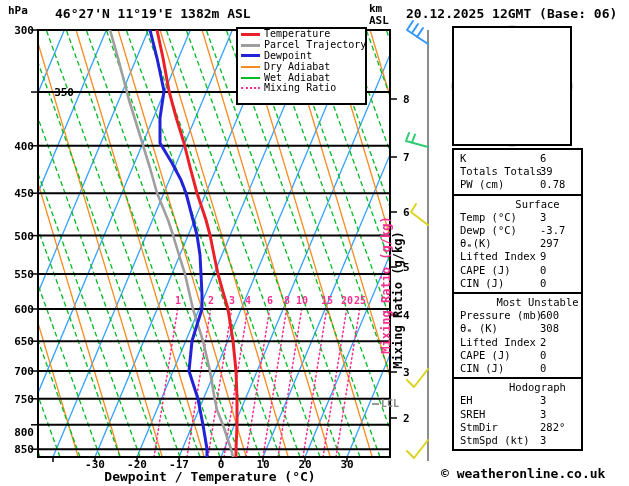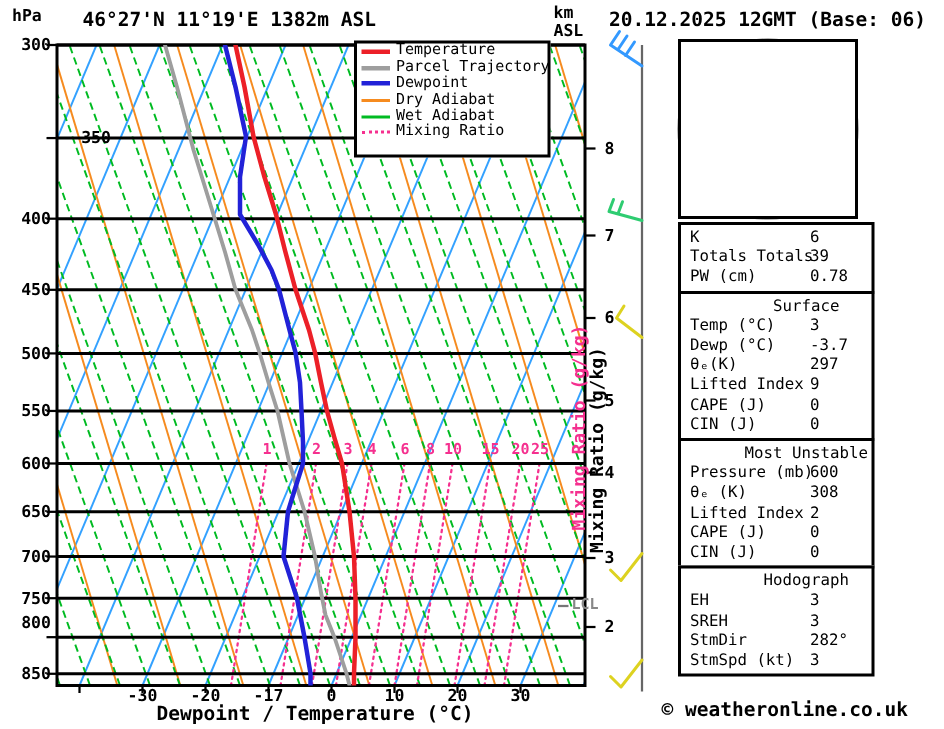--- a/index.html
+++ b/index.html
@@ -252,21 +252,21 @@
       <div class="abs lbl rgt" style="left: 34px; top: 30px;">300</div>
       <div class="abs lbl rgt" style="left: 34px; top: 92.0456px; margin-left: 40px;">350</div>
       <div class="abs lbl rgt" style="left: 34px; top: 145.792px;">400</div>
       <div class="abs lbl rgt" style="left: 34px; top: 193.2px;">450</div>
       <div class="abs lbl rgt" style="left: 34px; top: 235.607px;">500</div>
       <div class="abs lbl rgt" style="left: 34px; top: 273.97px;">550</div>
       <div class="abs lbl rgt" style="left: 34px; top: 308.992px;">600</div>
       <div class="abs lbl rgt" style="left: 34px; top: 341.209px;">650</div>
       <div class="abs lbl rgt" style="left: 34px; top: 371.037px;">700</div>
       <div class="abs lbl rgt" style="left: 34px; top: 398.807px;">750</div>
-      <div class="abs lbl rgt" style="left: 34px; top: 415px; text-align: right;">800</div>
+      <div class="abs lbl rgt" style="left: 34px; top: 432px; text-align: right;">800</div>
       <div class="abs lbl rgt" style="left: 34px; top: 449.185px;">850</div>
       <div class="abs lbl ctr" style="left: 53px; top: 464px; margin-top: 41px;">-40</div>
       <div class="abs lbl ctr" style="left: 95px; top: 464px;">-30</div>
       <div class="abs lbl ctr" style="left: 137px; top: 464px;">-20</div>
       <div class="abs lbl ctr" style="left: 179px; top: 464px;">-17</div>
       <div class="abs lbl ctr" style="left: 221px; top: 464px;">0</div>
       <div class="abs lbl ctr" style="left: 263px; top: 464px;">10</div>
       <div class="abs lbl ctr" style="left: 305px; top: 464px;">20</div>
       <div class="abs lbl ctr" style="left: 347px; top: 464px;">30</div>
       <div class="abs lbl midv" style="left: 403px; top: 99px;">8</div>

